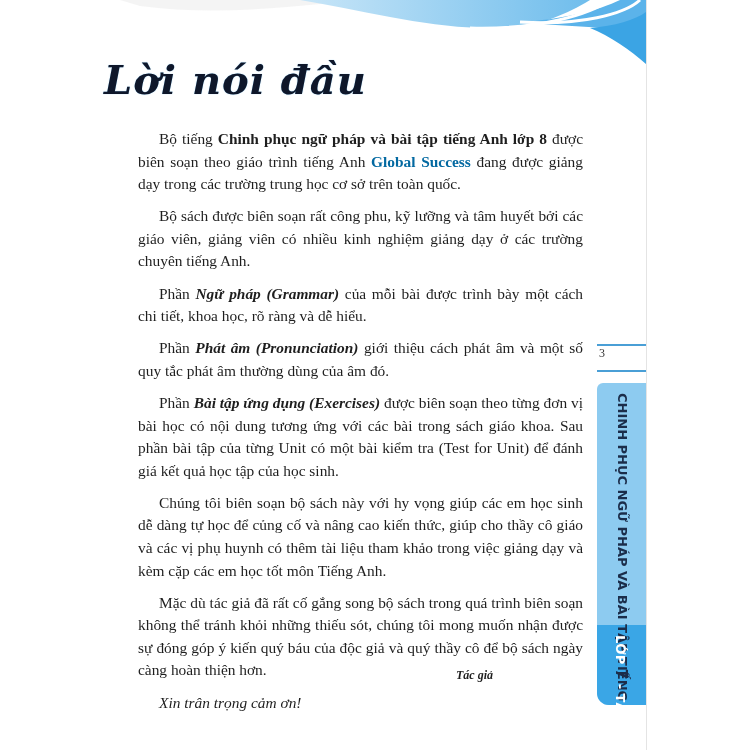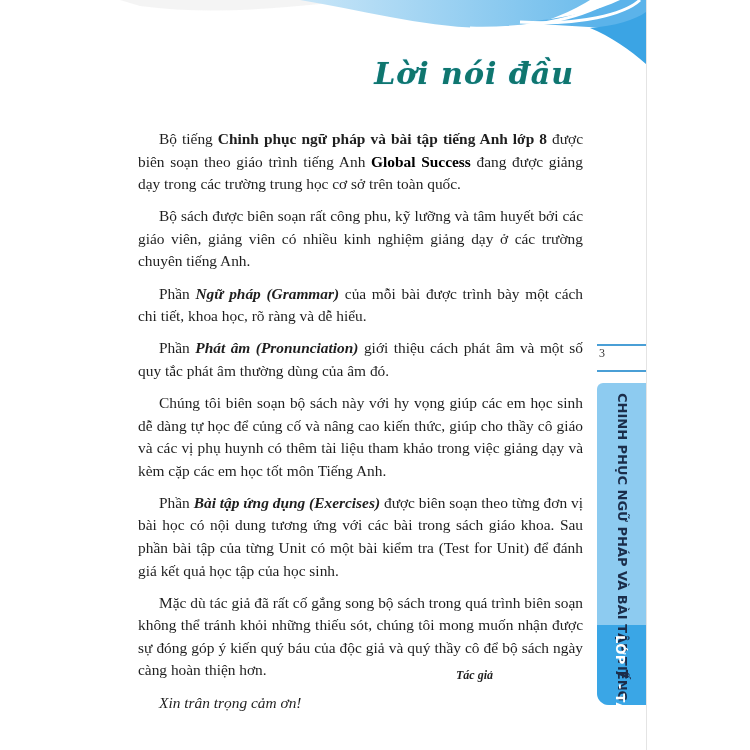--- a/index.html
+++ b/index.html
@@ -1,24 +1,24 @@
 <!DOCTYPE html>
 <html><head>
 <meta charset="utf-8">
 <style>
   html, body { margin:0; padding:0; background:#ffffff; }
   body { width:750px; height:750px; position:relative; overflow:hidden; font-family:"Liberation Serif","DejaVu Serif",serif; color:#1e1e1e; }
   .page { position:absolute; left:104px; top:0; width:542px; height:750px; background:#ffffff; border-right:1px solid #e4e4e4; }
   .wave { position:absolute; left:0; top:0; width:750px; height:70px; }
-  .title { position:absolute; left:104px; width:470px; top:56px; text-align:right; font-family:"DejaVu Serif","Liberation Serif",serif; font-style:italic; font-weight:bold; font-size:30px; color:#0f766e; letter-spacing:1px; text-shadow:0 0 1px #7cc0ee; }
+  .title { position:absolute; left:104px; width:470px; top:56px; text-align:left; font-family:"DejaVu Serif","Liberation Serif",serif; font-style:italic; font-weight:bold; font-size:40px; color:#0f172a; letter-spacing:1px; text-shadow:0 0 1px #7cc0ee; }
   .body { position:absolute; left:138px; top:128px; width:445px; font-size:15.4px; line-height:22.6px; text-align:justify; }
   .body p { margin:0 0 9.5px 0; text-indent:21px; }
   .b { font-weight:bold; }
   .bi { font-weight:bold; font-style:italic; }
-  .accent { color:#000000; font-weight:bold; }
+  .accent { color:#0369a1; font-weight:bold; }
   .signature { position:absolute; left:456px; top:668px; font-size:12px; font-weight:bold; font-style:italic; }
   .thanks { text-indent:21px; font-style:italic; }
   .pn-line { position:absolute; left:597px; width:49px; height:2px; background:#4a9fd6; }
   .pagenum { position:absolute; left:599px; top:346px; font-size:12px; color:#333; }
   .tab { position:absolute; left:597px; top:383px; width:49px; height:322px; border-bottom-left-radius:12px; border-top-left-radius:6px; overflow:hidden; background:#8dcbf0; }
   .tab-lower { position:absolute; left:0; bottom:0; width:49px; height:80px; background:#3aa6e6; }
   .tab-text { position:absolute; left:24px; top:0; transform-origin:0 0; transform:rotate(90deg) translate(0,-9px); white-space:nowrap; font-family:"DejaVu Sans","Liberation Sans",sans-serif; font-weight:bold; font-size:13px; }
   .tab-main { color:#1b2d4a; top:10px; }
   .tab-sub { color:#ffffff; top:252px; }
   .tab-sub .seven { color:#1b2d4a; font-size:15px; }
@@ -43,22 +43,22 @@
   <path d="M520,22 C580,26 625,14 640,0" stroke="#ffffff" stroke-width="3" fill="none"></path>
 </svg>
 
 <div class="title">Lời nói đầu</div>
 
 <div class="body">
   <p><span>Bộ tiếng </span><span class="b">Chinh phục ngữ pháp và bài tập tiếng Anh lớp 8</span><span> được biên soạn theo giáo trình tiếng Anh </span><span class="accent">Global Success</span><span> đang được giảng dạy trong các trường trung học cơ sở trên toàn quốc.</span></p>
   <p>Bộ sách được biên soạn rất công phu, kỹ lưỡng và tâm huyết bởi các giáo viên, giảng viên có nhiều kinh nghiệm giảng dạy ở các trường chuyên tiếng Anh.</p>
   <p><span>Phần </span><span class="bi">Ngữ pháp (Grammar)</span><span> của mỗi bài được trình bày một cách chi tiết, khoa học, rõ ràng và dễ hiểu.</span></p>
   <p><span>Phần </span><span class="bi">Phát âm (Pronunciation)</span><span> giới thiệu cách phát âm và một số quy tắc phát âm thường dùng của âm đó.</span></p>
+  <p><span>Phần </span><span class="bi">Bài tập ứng dụng (Exercises)</span><span> được biên soạn theo từng đơn vị bài học có nội dung tương ứng với các bài trong sách giáo khoa. Sau phần bài tập của từng Unit có một bài kiểm tra (Test for Unit) để đánh giá kết quả học tập của học sinh.</span></p>
   <p>Chúng tôi biên soạn bộ sách này với hy vọng giúp các em học sinh dễ dàng tự học để củng cố và nâng cao kiến thức, giúp cho thầy cô giáo và các vị phụ huynh có thêm tài liệu tham khảo trong việc giảng dạy và kèm cặp các em học tốt môn Tiếng Anh.</p>
-  <p><span>Phần </span><span class="bi">Bài tập ứng dụng (Exercises)</span><span> được biên soạn theo từng đơn vị bài học có nội dung tương ứng với các bài trong sách giáo khoa. Sau phần bài tập của từng Unit có một bài kiểm tra (Test for Unit) để đánh giá kết quả học tập của học sinh.</span></p>
   <p>Mặc dù tác giả đã rất cố gắng song bộ sách trong quá trình biên soạn không thể tránh khỏi những thiếu sót, chúng tôi mong muốn nhận được sự đóng góp ý kiến quý báu của độc giả và quý thầy cô để bộ sách ngày càng hoàn thiện hơn.</p>
   <p class="thanks">Xin trân trọng cảm ơn!</p>
 </div>
 
 <div class="signature">Tác giả</div>
 
 <div class="pn-line" style="top:344px;"></div>
 <div class="pagenum">3</div>
 <div class="pn-line" style="top:370px;"></div>
 

